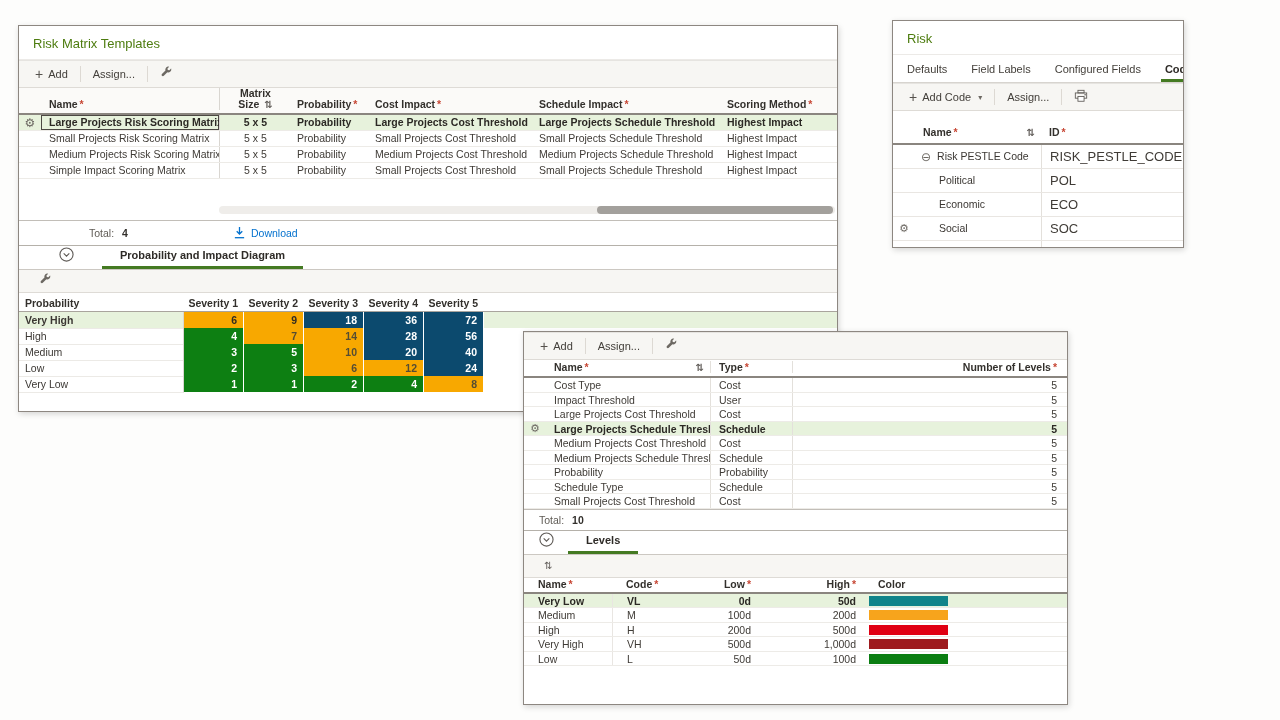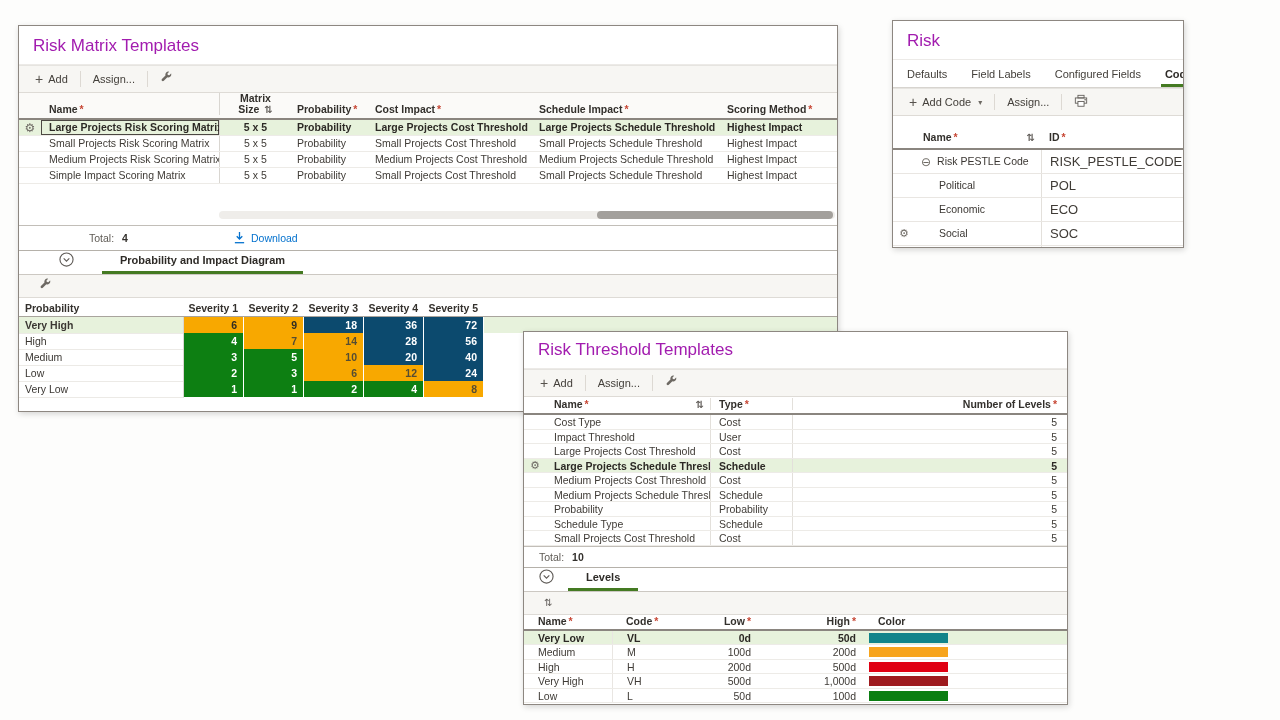--- a/index.html
+++ b/index.html
@@ -4,21 +4,21 @@
 <style>
   * { margin:0; padding:0; box-sizing:border-box; }
   html,body { width:1280px; height:720px; background:#fdfdfc; font-family:"Liberation Sans","DejaVu Sans",sans-serif; color:#3b3733; overflow:hidden; }
   #canvas { position:relative; width:1280px; height:720px; }
 
   .panel { position:absolute; background:#fff; border:1px solid #8d8781; box-shadow:1px 2px 6px rgba(0,0,0,.16); overflow:hidden; }
   #panel-matrix { left:18px; top:25px; width:820px; height:387px; z-index:1; }
   #panel-risk { left:892px; top:20px; width:292px; height:228px; z-index:2; }
   #panel-threshold { left:523px; top:331px; width:545px; height:374px; z-index:3; }
 
-  .panel-title { font-size:17px; font-weight:400; color:#a21caf; padding:10px 0 8px 14px; border-bottom:1px solid #eceae7; }
+  .panel-title { font-size:13px; font-weight:400; color:#4d7c0f; padding:10px 0 8px 14px; border-bottom:1px solid #eceae7; }
   #panel-threshold .panel-title { padding-top:8px; }
 
   .toolbar { display:flex; align-items:center; height:28px; background:#f7f6f3; border-top:1px solid #e6e4e0; border-bottom:1px solid #dedbd6; padding-left:4px; }
   .tb-btn { display:flex; align-items:center; gap:5px; height:100%; padding:0 12px; font-size:11px; color:#44403b; background:none; border:none; cursor:pointer; font-family:inherit; }
   .tb-sep { width:1px; height:16px; background:#ddd9d3; }
   .plus { font-size:14px; font-weight:400; color:#56524d; line-height:1; }
   .caret { font-size:8px; color:#6d6963; margin-left:2px; }
   .icon-btn { display:flex; align-items:center; justify-content:center; height:100%; padding:0 12px; background:none; border:none; cursor:pointer; }
 
   .thead-cell { font-size:10.5px; font-weight:bold; color:#33302c; white-space:nowrap; overflow:hidden; }
@@ -356,21 +356,20 @@
           <div class="gutter"></div>
           <div class="rk-name child">
             <span>Legal</span>
           </div>
           <div class="cell c-id">LEG</div>
         </div>
       </div>
   </section>
 
   <section class="panel" id="panel-threshold">
-    <div class="panel-title">Risk Threshold Templates</div>
 
     <div class="toolbar">
       <button class="tb-btn">
         <span class="plus">+</span>
         <span>Add</span>
       </button>
       <span class="tb-sep"></span>
       <button class="tb-btn">
         <span>Assign...</span>
       </button>

